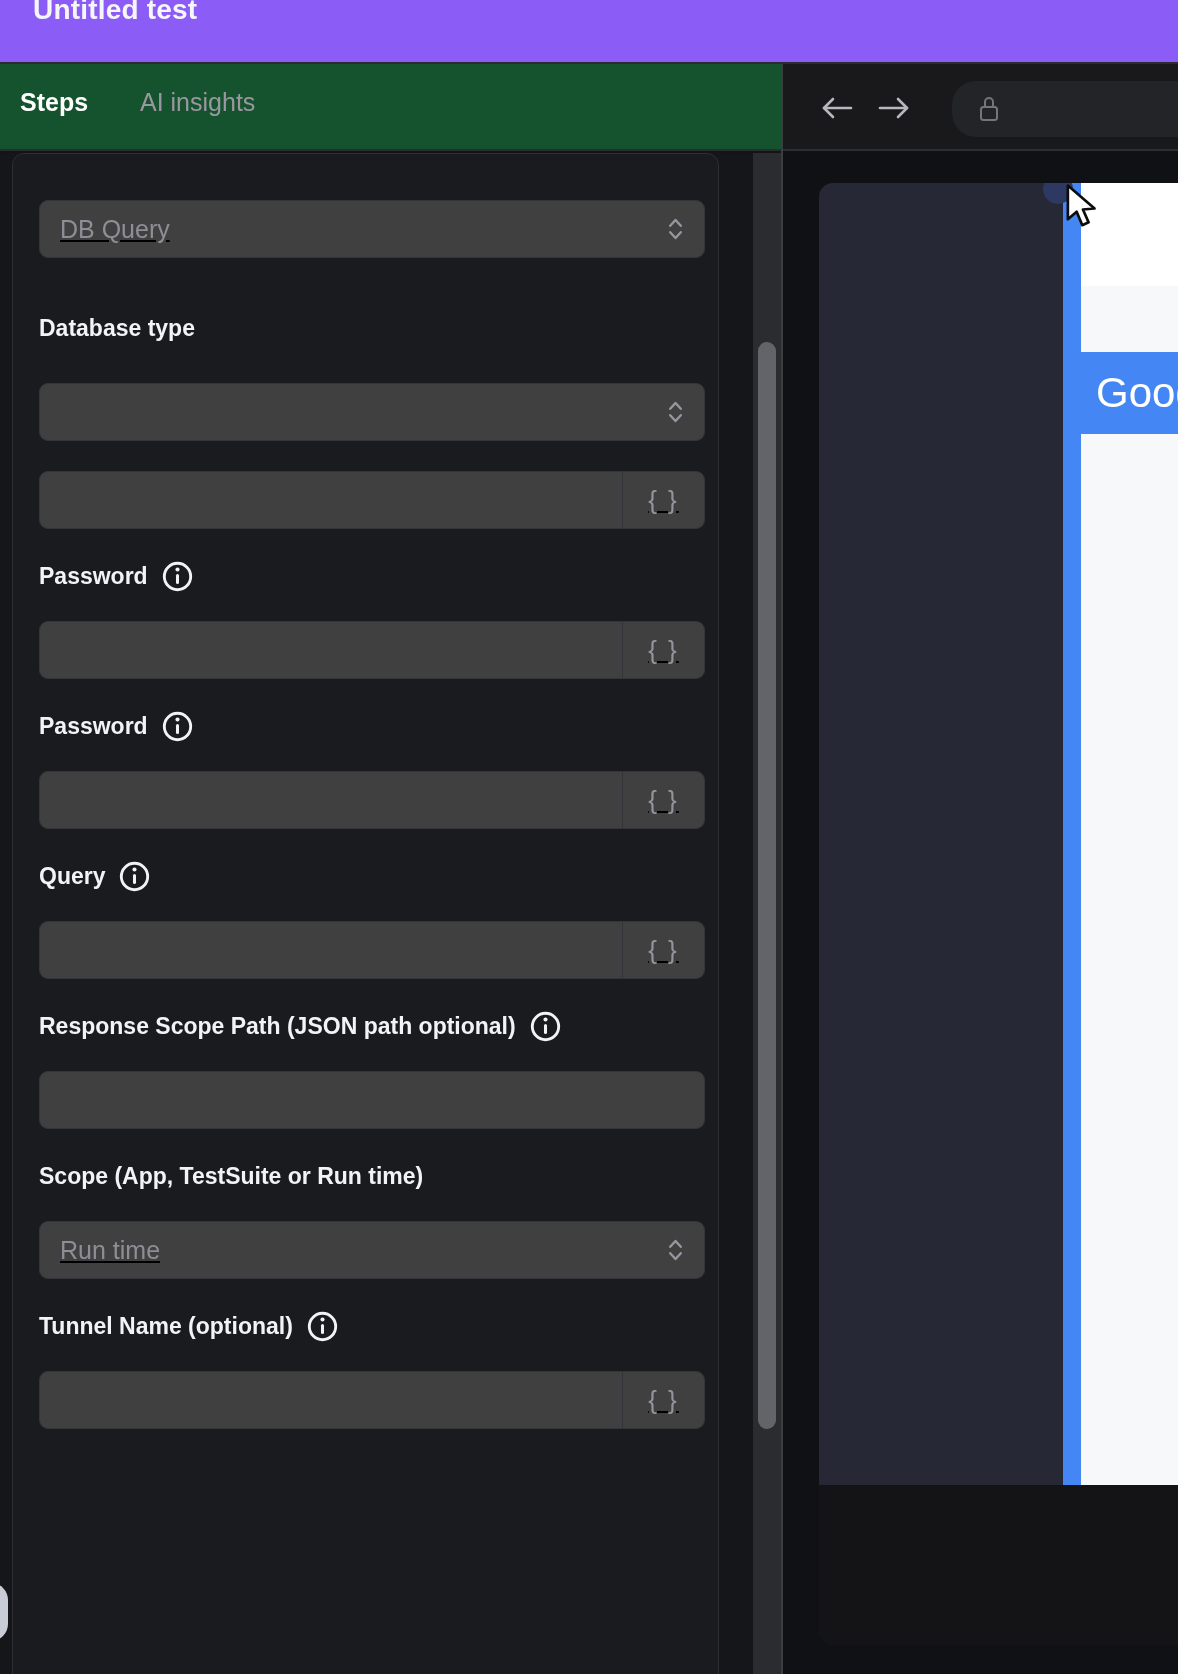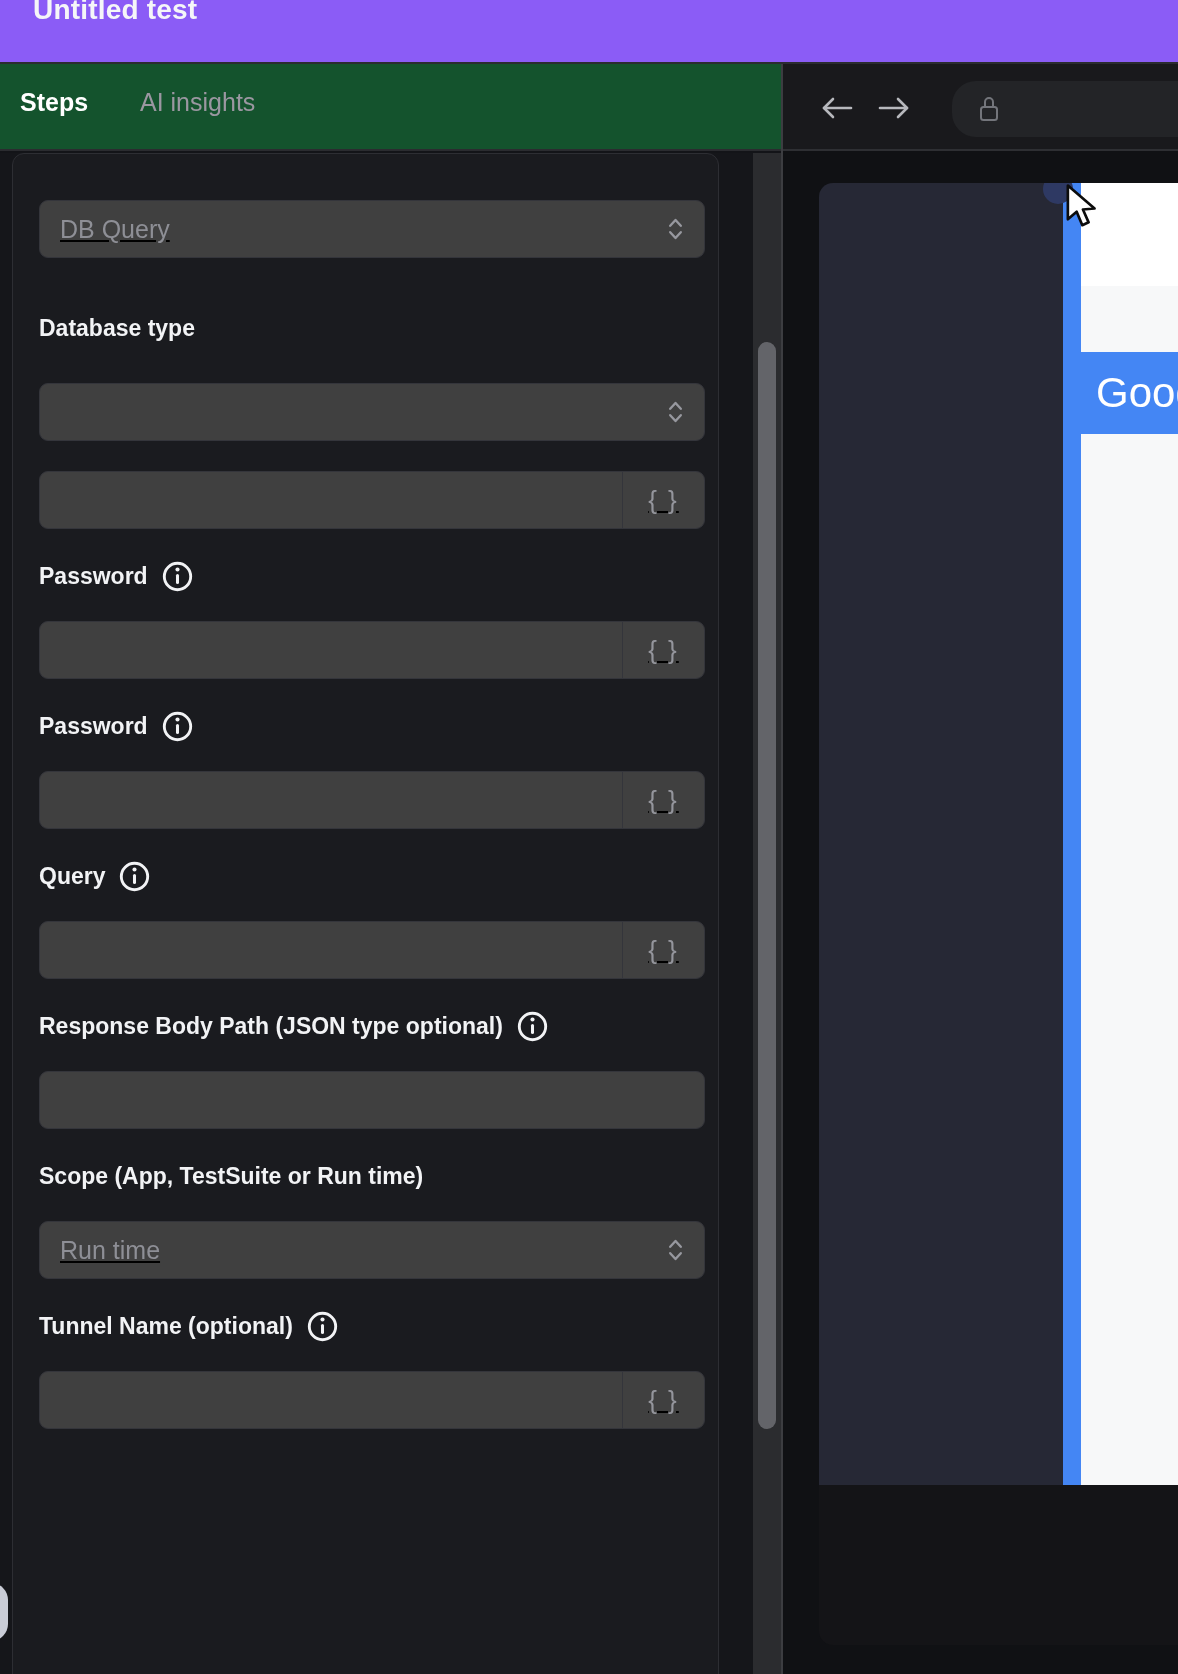--- a/index.html
+++ b/index.html
@@ -175,21 +175,21 @@
                   <circle cx="12" cy="6.9" r="1.5" fill="#f2f3f5"></circle>
                 </svg>
               </div>
               <div class="control">
                 <input type="text" class="text-input" placeholder="" style="">
                 <div class="param-btn">{ }</div>
               </div>
             </div>
             <div class="field">
               <div class="label-row">
-                <span class="label-text">Response Body Path (JSON type optional)</span>
+                <span class="label-text">Response Scope Path (JSON path optional)</span>
                 <svg viewBox="0 0 24 24" class="info-icon">
                   <circle cx="12" cy="12" r="9.6" fill="none" stroke="#f2f3f5" stroke-width="2.1"></circle>
                   <rect x="10.9" y="10.2" width="2.2" height="7.3" rx="1.1" fill="#f2f3f5"></rect>
                   <circle cx="12" cy="6.9" r="1.5" fill="#f2f3f5"></circle>
                 </svg>
               </div>
               <div class="control">
                 <input type="text" class="text-input" placeholder="" style="">
               </div>
             </div>

